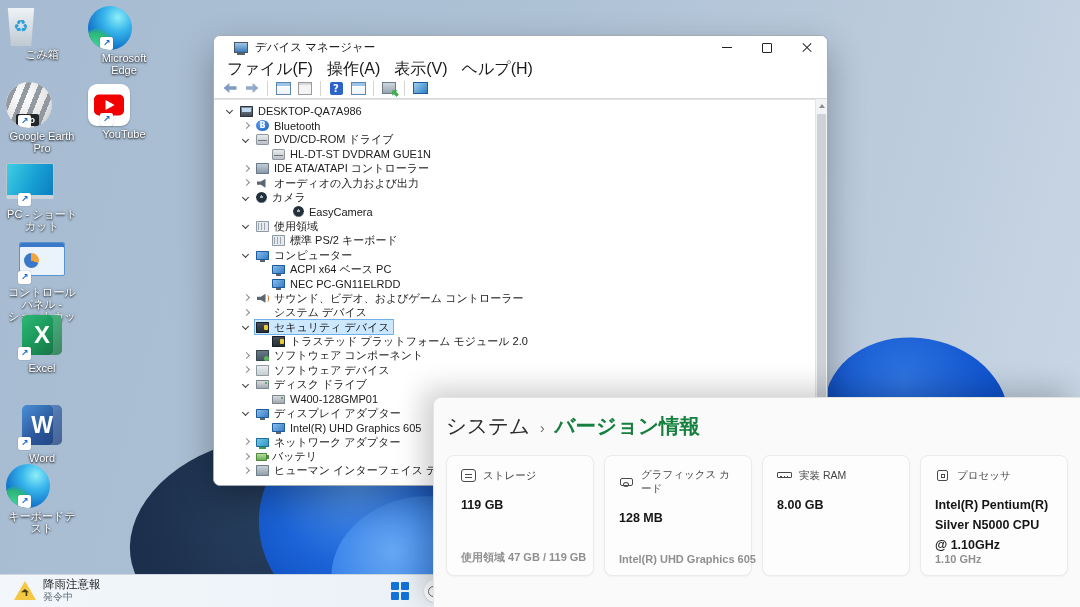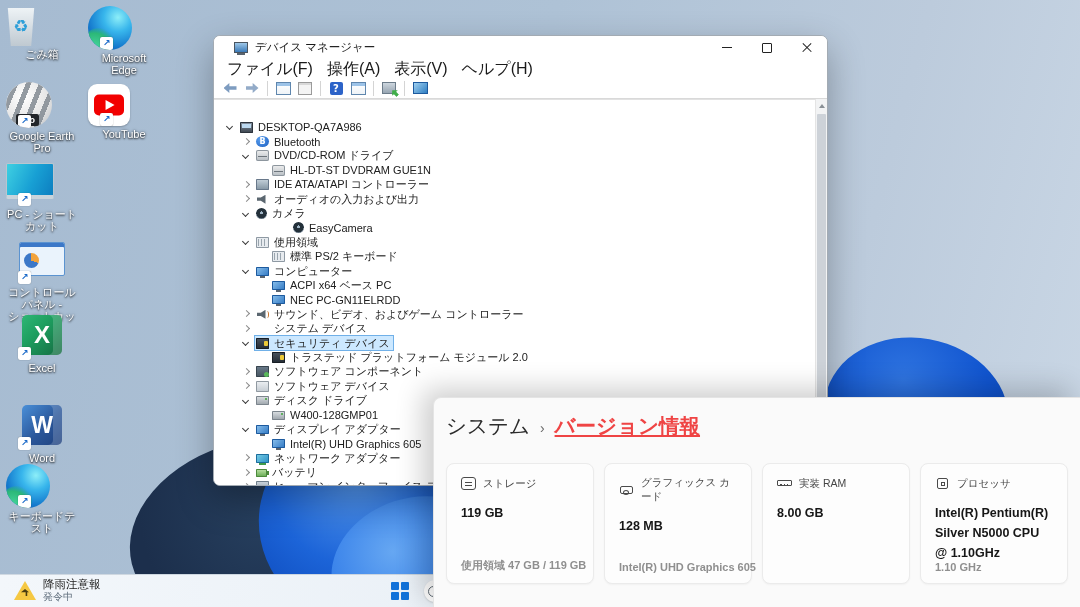--- a/index.html
+++ b/index.html
@@ -91,21 +91,21 @@
   .tb-forward::before{content:"";width:13px;height:10px;background:#93abc8;clip-path:polygon(100% 50%,55% 0,55% 32%,0 32%,0 68%,55% 68%,55% 100%);}
   .tb-console-window::before,.tb-console-tree::before{content:"";width:13px;height:11px;background:linear-gradient(#ffffff,#eef3f7);
     border:1px solid #5f86ad;box-shadow:inset 0 3px 0 #9cc3e8;}
   .tb-properties::before{content:"";width:12px;height:11px;background:#f4f4f4;border:1px solid #9a9a9a;box-shadow:inset 0 2px 0 #d8d8d8;}
   .tb-help::before{content:"?";width:13px;height:13px;background:#2c63c8;border-radius:2px;color:#fff;
     font:bold 10px/13px "DejaVu Sans",sans-serif;text-align:center;}
   .tb-scan-hardware-changes::before{content:"";width:12px;height:10px;background:linear-gradient(#cdd6de,#97a5b2);border:1px solid #6c7c8a;}
   .tb-scan-hardware-changes::after{content:"";position:absolute;right:0;bottom:0;width:8px;height:8px;background:#3fae49;
     clip-path:polygon(0 50%,50% 0,50% 30%,100% 30%,100% 70%,50% 70%,50% 100%);transform:rotate(45deg);}
   .tb-devices::before{content:"";width:13px;height:10px;background:linear-gradient(135deg,#9fd0f0,#2f7ec2);border:1px solid #1d5a9e;}
-  #dm-tree{position:absolute;left:0;right:0;top:63px;bottom:0;background:#fff;border-top:1px solid #e2e2e2;overflow:hidden;padding-top:20px;}
+  #dm-tree{position:absolute;left:0;right:0;top:63px;bottom:0;background:#fff;border-top:1px solid #e2e2e2;overflow:hidden;padding-top:4px;}
   .trow{height:14.4px;display:flex;align-items:center;font-size:11px;color:#202020;white-space:nowrap;cursor:default;}
   .chev{width:14px;height:10px;position:relative;flex:none;}
   .chev.col::before{content:"";position:absolute;left:4px;top:2px;width:4px;height:4px;border:solid #8a8a8a;border-width:0 1.3px 1.3px 0;transform:rotate(-45deg);}
   .chev.exp::before{content:"";position:absolute;left:3px;top:2px;width:4px;height:4px;border:solid #3a3a3a;border-width:0 1.4px 1.4px 0;transform:rotate(45deg);}
   .tlabelwrap{display:flex;align-items:center;padding:0 3px 0 1px;height:14px;border:1px solid transparent;}
   .tlabelwrap.sel{background:#cce8ff;border-color:#70b0e8;}
   .tico{display:inline-block;width:13px;height:11px;margin-right:5px;position:relative;flex:none;border-radius:1px;}
   .t-pc{background:linear-gradient(#8b98a6,#39414b);box-shadow:inset 0 0 0 1px #2c333c;}
   .t-pc::before{content:"";position:absolute;left:2px;top:2px;right:2px;height:4px;background:#bcd9f0;}
   .t-bt{background:radial-gradient(circle at 35% 30%,#5aa0f0,#1c5fc0);border-radius:50%;}
@@ -142,22 +142,22 @@
   .sb-arrow.down::before{border-top:4px solid #8a9096;}
   #dm-thumb{position:absolute;left:1px;top:15px;width:9px;height:318px;background:#cdd2d8;border-radius:1px;}
 
   
   #settings{position:absolute;left:433px;top:397px;width:647px;height:210px;z-index:8;background:#fafafa;
     border-top-left-radius:8px;border-top:1px solid #e4e4e4;border-left:1px solid #e4e4e4;
     box-shadow:-10px -8px 28px rgba(0,0,0,.20);padding:10px 0 0 12px;box-sizing:border-box;}
   #breadcrumb{display:flex;align-items:baseline;gap:10px;margin-top:4px;}
   .bc-root{font-size:20.5px;color:#2b2b2b;cursor:pointer;}
   .bc-sep{font-size:14px;color:#6a6a6a;}
-  .bc-page{font-size:20.5px;font-weight:bold;color:#ef4444;text-decoration:underline;}
-  #cards{display:flex;gap:10px;margin-top:23px;align-items:flex-end;}
+  .bc-page{font-size:20.5px;font-weight:bold;color:#15803d;}
+  #cards{display:flex;gap:10px;margin-top:15px;align-items:flex-end;}
   .card{width:148px;height:121px;background:#fdfdfd;border:1px solid #ebebeb;border-radius:8px;position:relative;
     padding:12px 14px;box-sizing:border-box;box-shadow:0 1px 2px rgba(0,0,0,.04);}
   .card-head{display:flex;align-items:center;}
   .clabel{font-size:10.5px;color:#454545;}
   .cvalue{margin-top:12px;font-size:12.5px;font-weight:bold;color:#161616;line-height:1.6;}
   .cfoot{position:absolute;left:14px;bottom:10px;font-size:11px;color:#8f8f8f;white-space:nowrap;font-weight:bold;}
   .cicon{width:15px;height:15px;margin-right:7px;position:relative;flex:none;}
   .ci-storage::before{content:"";position:absolute;inset:1px 0;border:1.2px solid #4a4a4a;border-radius:3px;}
   .ci-storage::after{content:"";position:absolute;left:4px;right:4px;top:6px;height:1.2px;background:#4a4a4a;box-shadow:0 3px 0 #4a4a4a;}
   .ci-gpu::before{content:"";position:absolute;left:1px;right:1px;top:3px;bottom:4px;border:1.2px solid #4a4a4a;border-radius:2px;}

